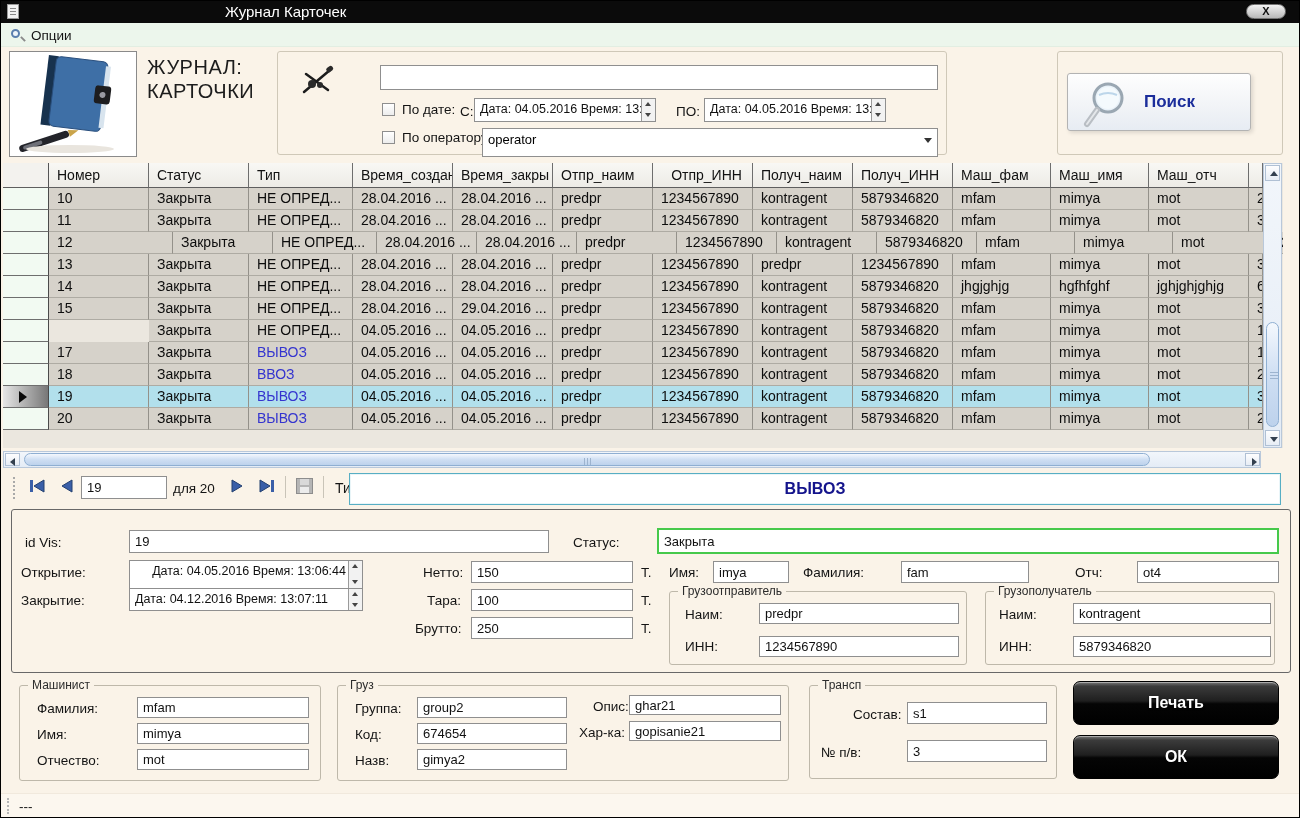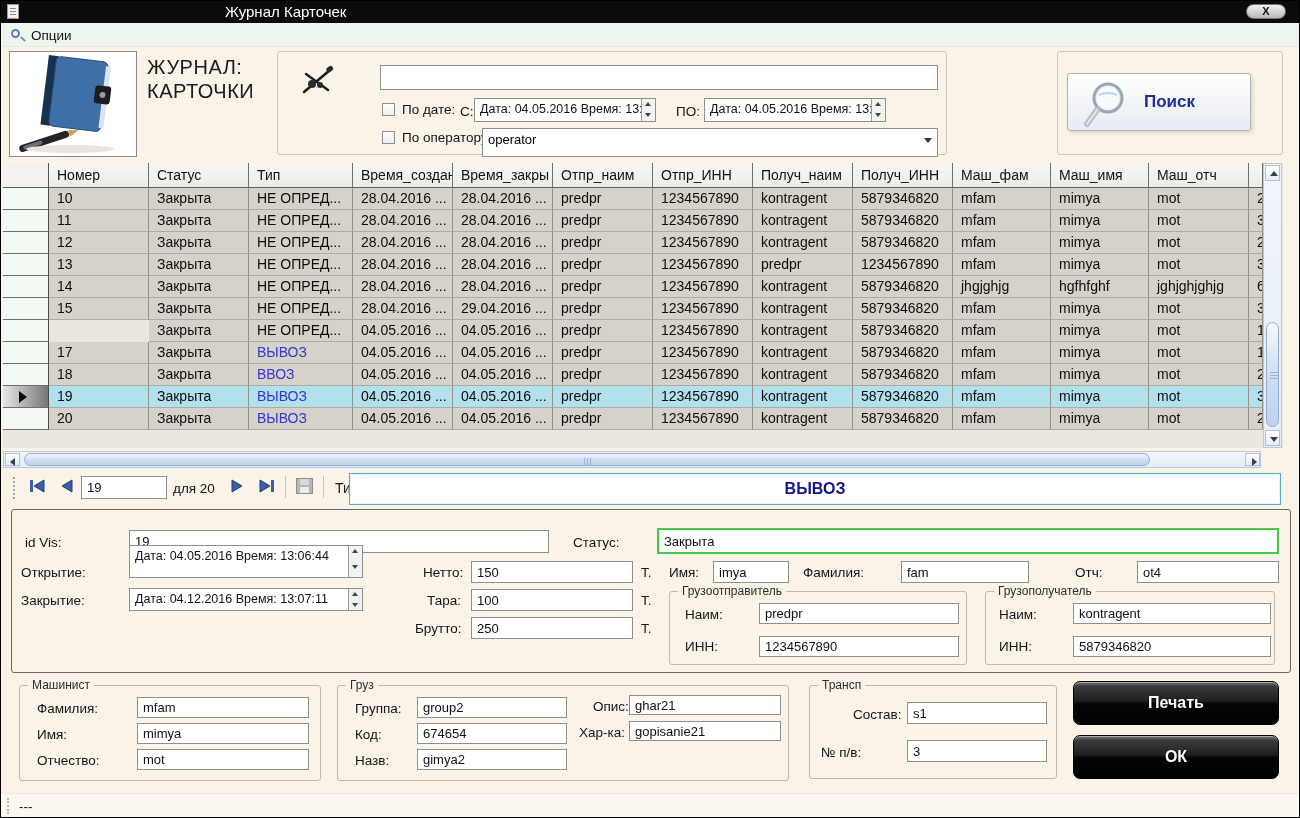--- a/index.html
+++ b/index.html
@@ -166,21 +166,21 @@
 
   <div class="abs" id="grid">
     <div id="ghead">
         <div class="hcell hind" style="width: 46px;"></div>
         <div class="hcell" style="width: 100px;">Номер</div>
         <div class="hcell" style="width: 100px;">Статус</div>
         <div class="hcell" style="width: 104px;">Тип</div>
         <div class="hcell" style="width: 100px;">Время_создан</div>
         <div class="hcell" style="width: 100px;">Время_закры</div>
         <div class="hcell" style="width: 100px;">Отпр_наим</div>
-        <div class="hcell" style="width: 100px;">Отпр_ИНН</div>
+        <div class="hcell" style="width: 100px; text-align: center;">Отпр_ИНН</div>
         <div class="hcell" style="width: 100px;">Получ_наим</div>
         <div class="hcell" style="width: 100px;">Получ_ИНН</div>
         <div class="hcell" style="width: 98px;">Маш_фам</div>
         <div class="hcell" style="width: 98px;">Маш_имя</div>
         <div class="hcell" style="width: 100px;">Маш_отч</div>
         <div class="hcell" style="width: 14px;"></div>
       </div>
     <div id="gbody">
         <div class="grow">
           <div class="indcell" style="width: 46px;"></div>
@@ -209,21 +209,21 @@
           <div class="cell" style="width: 100px;">1234567890</div>
           <div class="cell" style="width: 100px;">kontragent</div>
           <div class="cell" style="width: 100px;">5879346820</div>
           <div class="cell" style="width: 98px;">mfam</div>
           <div class="cell" style="width: 98px;">mimya</div>
           <div class="cell" style="width: 100px;">mot</div>
           <div class="cell" style="width: 14px;">3</div>
         </div>
         <div class="grow">
           <div class="indcell" style="width: 46px;"></div>
-          <div class="cell" style="width: 100px;">12</div>
+          <div class="cell" style="width: 124px;">12</div>
           <div class="cell" style="width: 100px;">Закрыта</div>
           <div class="cell" style="width: 104px;">НЕ ОПРЕД...</div>
           <div class="cell" style="width: 100px;">28.04.2016 ...</div>
           <div class="cell" style="width: 100px;">28.04.2016 ...</div>
           <div class="cell" style="width: 100px;">predpr</div>
           <div class="cell" style="width: 100px;">1234567890</div>
           <div class="cell" style="width: 100px;">kontragent</div>
           <div class="cell" style="width: 100px;">5879346820</div>
           <div class="cell" style="width: 98px;">mfam</div>
           <div class="cell" style="width: 98px;">mimya</div>
@@ -416,21 +416,21 @@
   <span class="abs lbl" style="left:334px;top:479px;font-size:14px;">Тип:</span>
   <div class="abs" id="typebox"><span>ВЫВОЗ</span></div>
 
   <div class="abs" id="detailbox"></div>
   <span class="abs lbl" style="left:24px;top:534px;">id Vis:</span>
   <input class="abs tb" style="left: 128px; top: 529px; width: 420px; height: 23px;" value="19">
   <span class="abs lbl" style="left:572px;top:534px;">Статус:</span>
   <input class="abs tb greenborder" style="left: 656px; top: 527px; width: 622px; height: 26px;" value="Закрыта">
 
   <span class="abs lbl" style="left:20px;top:564px;">Открытие:</span>
-  <div class="abs datefield" style="left:128px;top:544px;width:234px;height:33px;">
+  <div class="abs datefield" style="left:128px;top:559px;width:234px;height:33px;text-align:right;">
     <span class="dtext">Дата: 04.05.2016 Время: 13:06:44</span>
     <span class="spin">
         <span class="up"></span>
         <span class="dn"></span>
       </span>
   </div>
   <span class="abs lbl" style="left:20px;top:592px;">Закрытие:</span>
   <div class="abs datefield" style="left:128px;top:587px;width:234px;height:23px;">
     <span class="dtext">Дата: 04.12.2016 Время: 13:07:11</span>
     <span class="spin">

